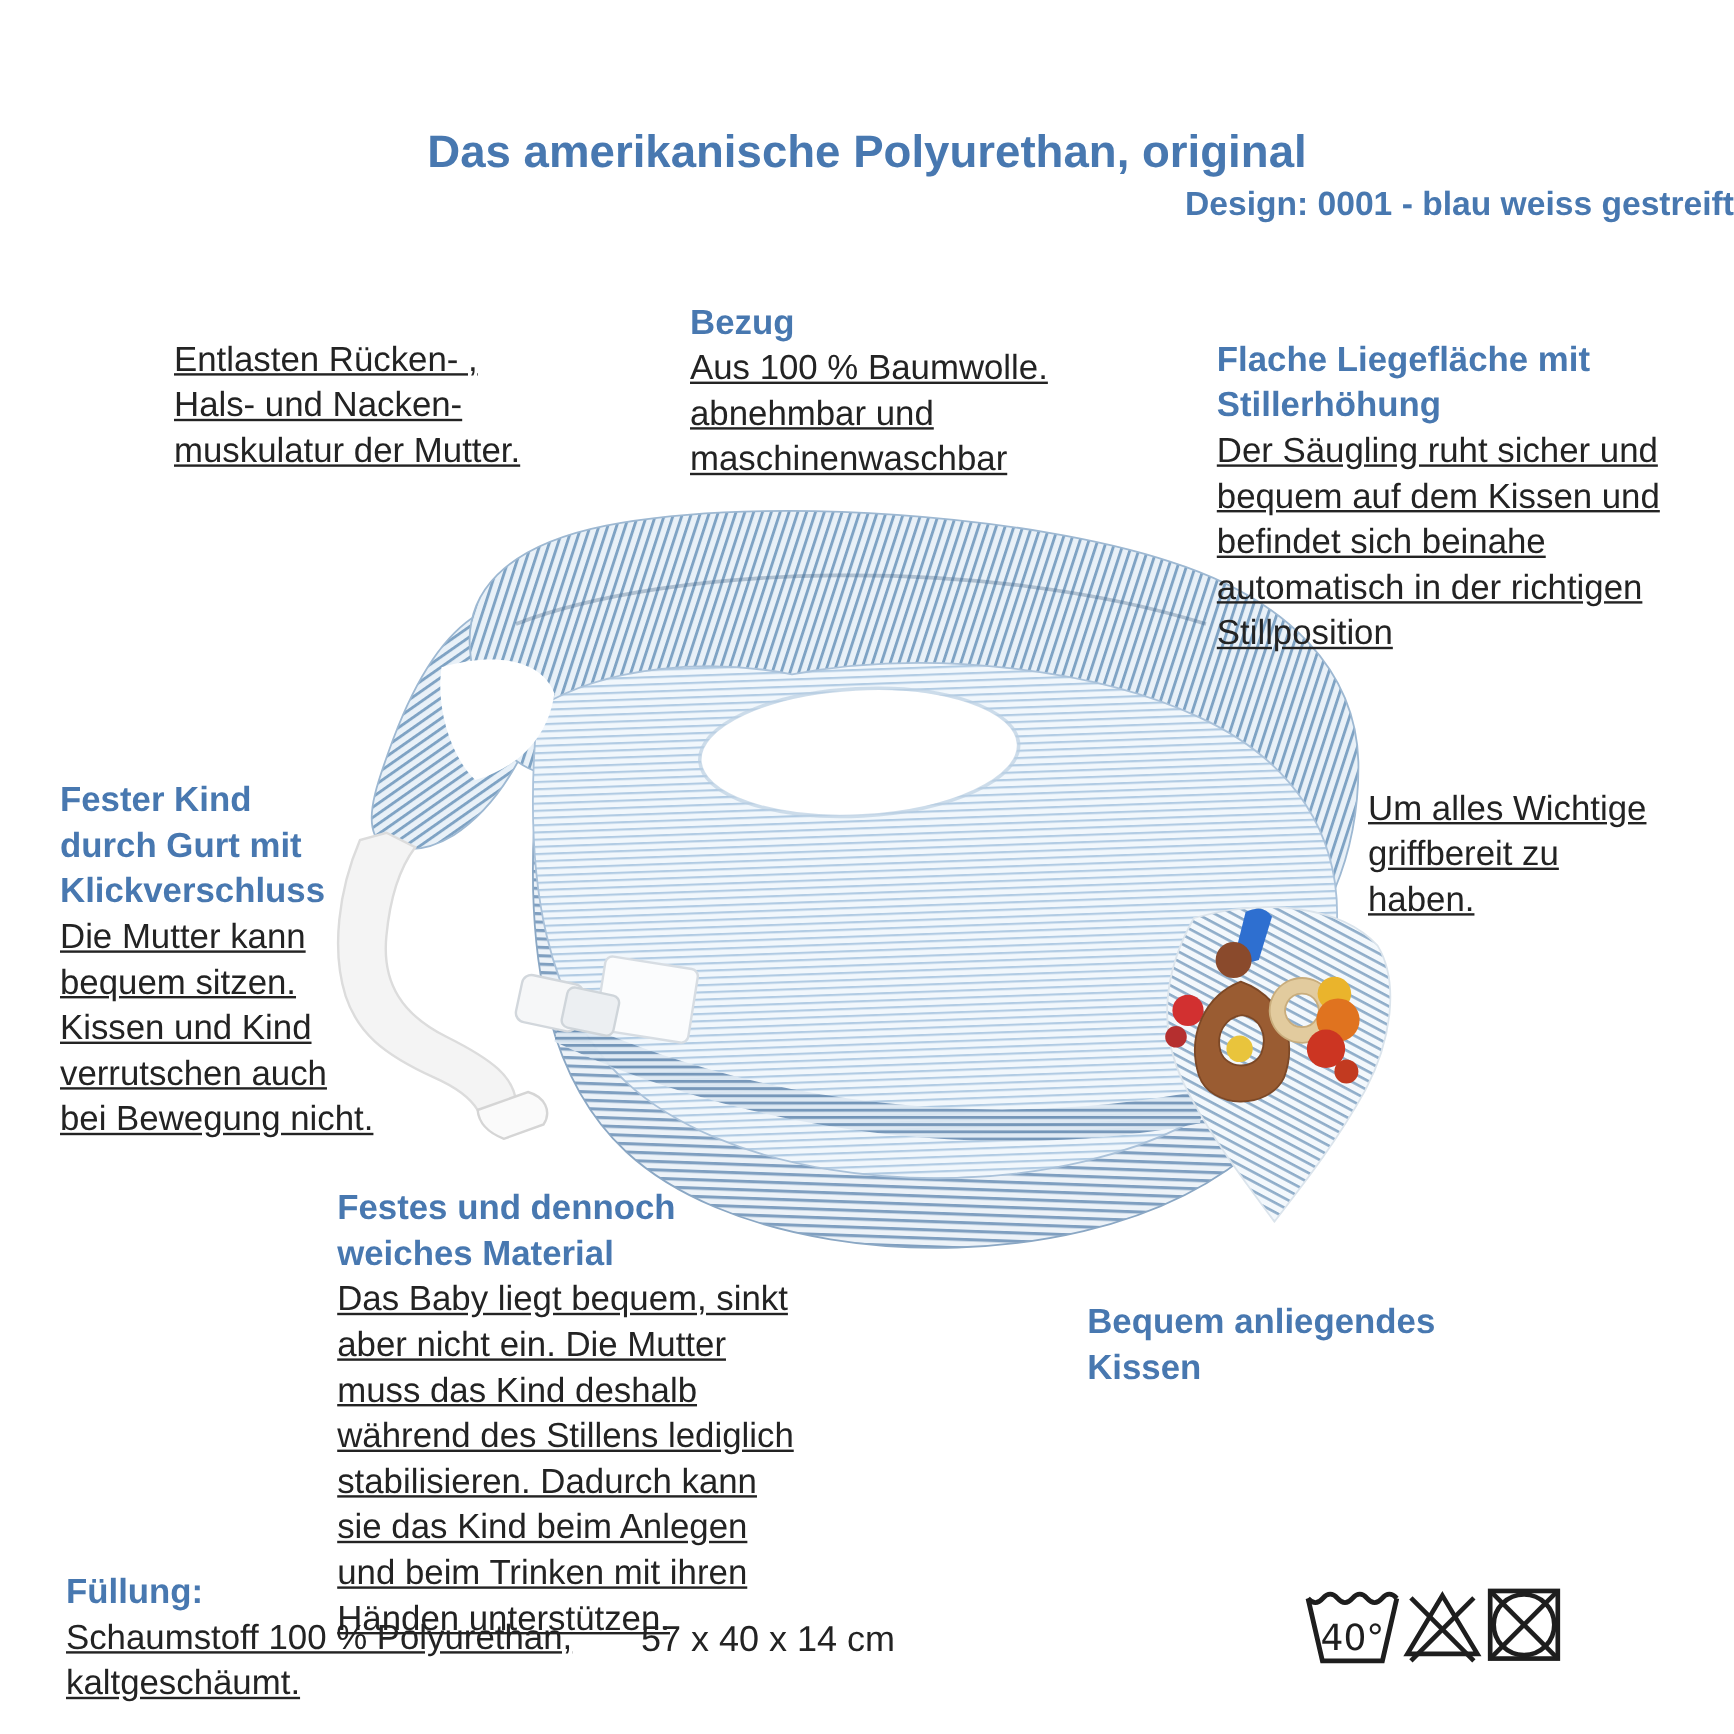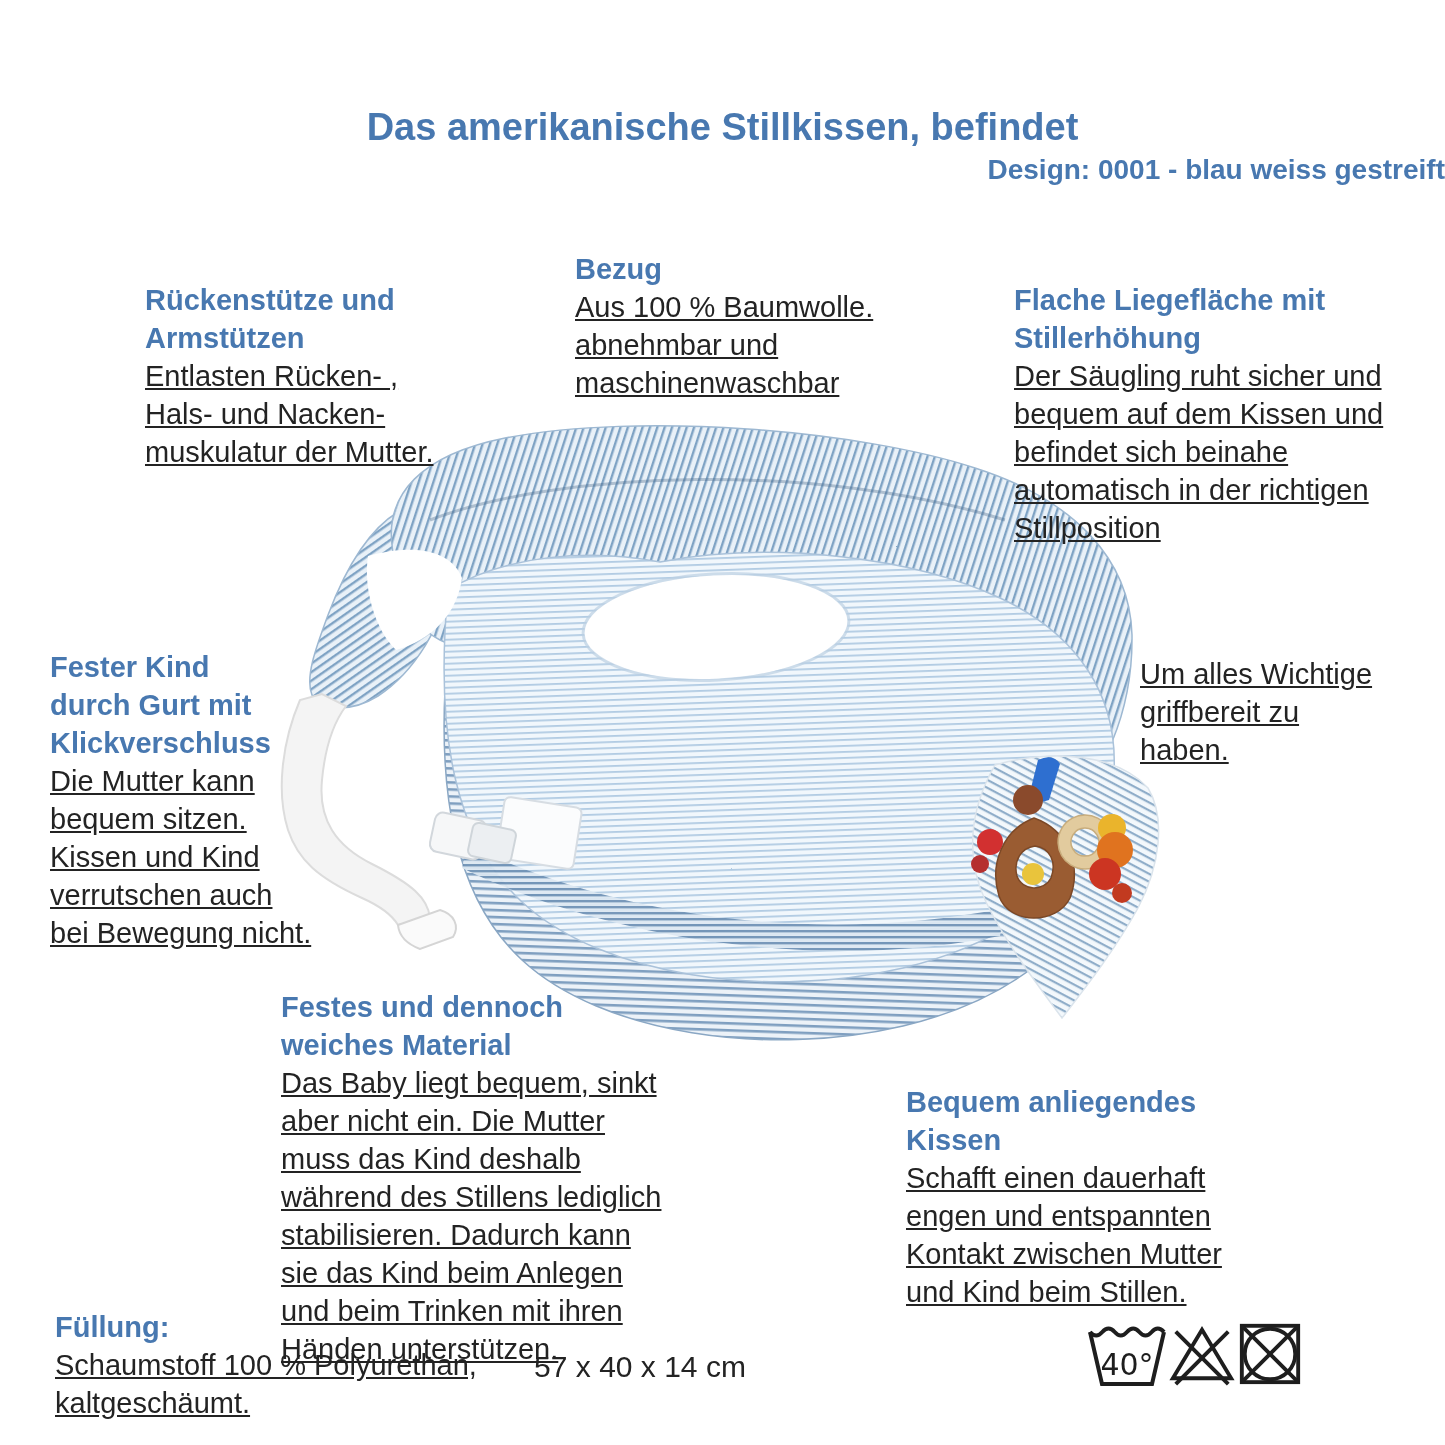--- a/index.html
+++ b/index.html
@@ -99,27 +99,25 @@
       <circle cx="1033" cy="874" r="11" fill="#e9c43c"></circle>
       <path fill-rule="evenodd" fill="#e2cb9e" stroke="#c9ad7c" stroke-width="1.5" d="M 1085,815 a 27,27 0 1 0 0.1,0 Z M 1085,828 a 14,14 0 1 1 -0.1,0 Z"></path>
       <circle cx="1112" cy="828" r="14" fill="#eab42c"></circle>
       <circle cx="1115" cy="850" r="18" fill="#e0731f"></circle>
       <circle cx="1105" cy="874" r="16" fill="#cc3522"></circle>
       <circle cx="1122" cy="893" r="10" fill="#c23a20"></circle>
     </g>
   </svg>
 
   <header class="header">
-    <h1 class="title">Das amerikanische Stillkissen, befindet</h1>
+    <h1 class="title">Das amerikanische Polyurethan, original</h1>
     <h2 class="subtitle">Design: 0001 - blau weiss gestreift</h2>
   </header>
 
   <div class="co" style="left:145px;top:281px;">
-    <h3 class="h">Rückenstütze und
-Armstützen</h3>
     <p class="b">Entlasten Rücken- ,
 Hals- und Nacken-
 muskulatur der Mutter.</p>
   </div>
 
   <div class="co" style="left:575px;top:250px;">
     <h3 class="h">Bezug</h3>
     <p class="b">Aus 100 % Baumwolle.
 abnehmbar und
 maschinenwaschbar</p>
@@ -161,24 +159,20 @@
 während des Stillens lediglich
 stabilisieren. Dadurch kann
 sie das Kind beim Anlegen
 und beim Trinken mit ihren
 Händen unterstützen.</p>
   </div>
 
   <div class="co" style="left:906px;top:1083px;">
     <h3 class="h">Bequem anliegendes
 Kissen</h3>
-    <p class="b">Schafft einen dauerhaft
-engen und entspannten
-Kontakt zwischen Mutter
-und Kind beim Stillen.</p>
   </div>
 
   <div class="co" style="left:55px;top:1308px;">
     <h3 class="h">Füllung:</h3>
     <p class="b">Schaumstoff 100 % Polyurethan,
 kaltgeschäumt.</p>
   </div>
 
   <div class="dims">57 x 40 x 14 cm</div>
 

